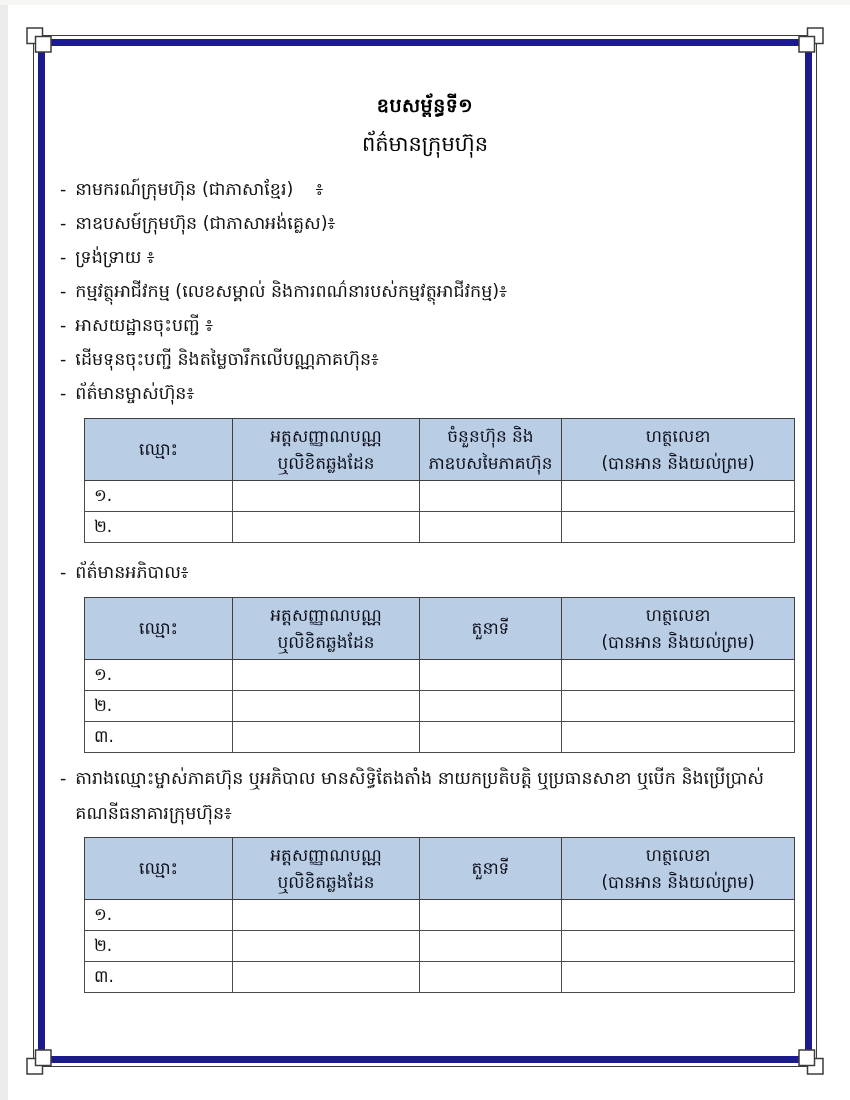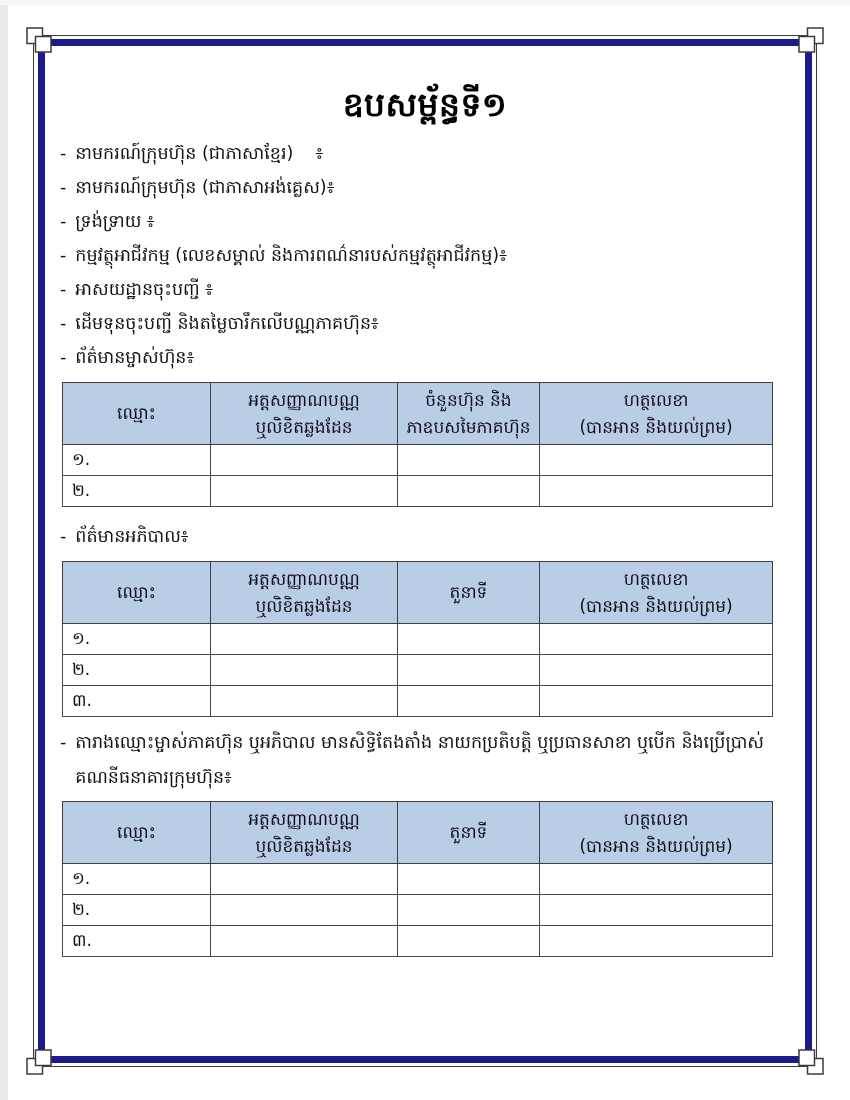--- a/index.html
+++ b/index.html
@@ -31,37 +31,37 @@
   .corner svg { display:block; }
   .corner.tl { left:26px; top:27px; }
   .corner.tr { right:26px; top:27px; transform:scaleX(-1); }
   .corner.bl { left:26px; bottom:25px; transform:scaleY(-1); }
   .corner.br { right:26px; bottom:25px; transform:scale(-1,-1); }
 
   .content {
     position:absolute; left:60px; top:86px; width:730px;
   }
   .title {
-    text-align:center; font-size:33px; font-weight:bold;
+    text-align:center; font-size:19px; font-weight:bold;
     line-height:38px; letter-spacing:0.5px; color:#000;
   }
   .subtitle {
     text-align:center; font-size:21px; line-height:32px; margin-top:4px; color:#000;
   }
   .list { margin-top:12px; }
   .li {
     display:flex; gap:9px; font-size:17.5px; line-height:34px;
     align-items:flex-start;
   }
   .li .dash { flex:0 0 auto; }
   .li .li-text { flex:1 1 auto; }
   .li.note { line-height:35px; margin-top:8px; }
 
   table.doc-table {
-    width:710px; margin-left:2px; margin-top:8px;
+    width:710px; margin-left:24px; margin-top:8px;
     border-collapse:collapse; table-layout:fixed;
   }
   table.doc-table th {
     background:#b9cde4;
     border:1.2px solid #3f3f3f;
     font-weight:normal;
     font-size:17px;
     text-align:center;
     vertical-align:middle;
     white-space:pre-line;
@@ -109,29 +109,30 @@
 <div class="corner br">
   <svg width="27" height="27" viewBox="0 0 27 27">
       <rect x="1" y="1" width="15.5" height="15.5" fill="#ffffff" stroke="#3c3c3c" stroke-width="1.5"></rect>
       <rect x="9.5" y="9.5" width="15.5" height="15.5" fill="#ffffff" stroke="#3c3c3c" stroke-width="1.5"></rect>
     </svg>
 </div>
 
 <div class="content">
 
   <div class="title">ឧបសម្ព័ន្ធទី១</div>
+  <div class="subtitle">ព័ត៌មានក្រុមហ៊ុន</div>
 
   <div class="list">
     <div class="li">
       <span class="dash">-</span>
       <span class="li-text">នាមករណ៍ក្រុមហ៊ុន (ជាភាសាខ្មែរ)&nbsp;&nbsp;&nbsp;&nbsp;៖</span>
     </div>
     <div class="li">
       <span class="dash">-</span>
-      <span class="li-text">នាមករណ៍ក្រុមហ៊ុន (ជាភាសាអង់គ្លេស)៖</span>
+      <span class="li-text">នាឧបសម៍ក្រុមហ៊ុន (ជាភាសាអង់គ្លេស)៖</span>
     </div>
     <div class="li">
       <span class="dash">-</span>
       <span class="li-text">ទ្រង់ទ្រាយ ៖</span>
     </div>
     <div class="li">
       <span class="dash">-</span>
       <span class="li-text">កម្មវត្ថុអាជីវកម្ម (លេខសម្គាល់ និងការពណ៌នារបស់កម្មវត្ថុអាជីវកម្ម)៖</span>
     </div>
     <div class="li">

